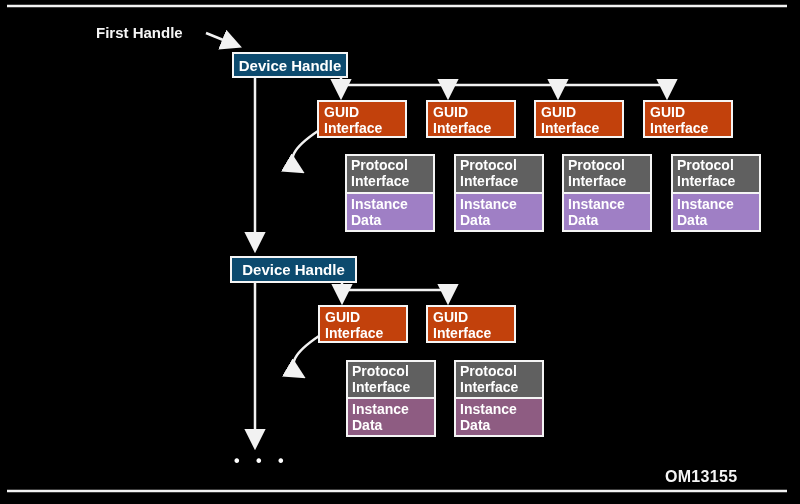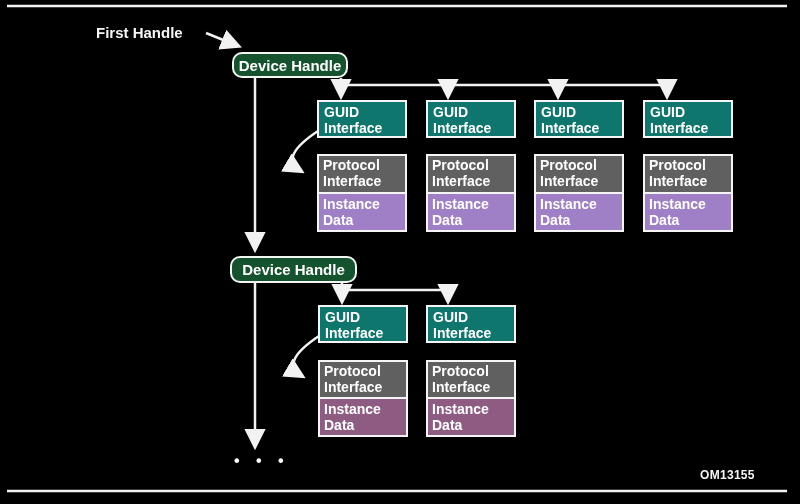--- a/index.html
+++ b/index.html
@@ -2,37 +2,37 @@
 <html><head>
 <meta charset="utf-8">
 <style>
   html,body{margin:0;padding:0;}
   body{
     width:800px;height:504px;position:relative;background:#000;
     font-family:"Liberation Sans",sans-serif;overflow:hidden;
   }
   .lbl{position:absolute;color:#f5f5f5;font-weight:bold;white-space:nowrap;}
   #first-handle{left:96px;top:24px;font-size:15px;}
-  #om-code{left:700px;top:468px;font-size:12px;letter-spacing:0.3px;}
+  #om-code{left:665px;top:468px;font-size:16px;letter-spacing:0.3px;}
   #ellipsis{left:234px;top:452px;font-size:16px;letter-spacing:6px;color:#fff;}
   .box{
     position:absolute;box-sizing:border-box;border:2px solid #f5f5f5;
     color:#fff;font-weight:bold;
   }
   .dh{
-    background:#14532d;font-size:15px;display:flex;
-    align-items:center;justify-content:center;border-radius:10px;
+    background:#0c4a6e;font-size:15px;display:flex;
+    align-items:center;justify-content:center;
   }
   #dh1{left:232px;top:52px;width:116px;height:26px;}
   #dh2{left:230px;top:256px;width:127px;height:27px;}
   .guid{
-    background:#0f766e;width:90px;height:38px;font-size:14px;line-height:16px;
+    background:#c2410c;width:90px;height:38px;font-size:14px;line-height:16px;
     padding:2px 0 0 5px;
   }
-  .stack{position:absolute;box-sizing:border-box;border:2px solid #f5f5f5;width:90px;}
+  .stack{position:absolute;box-sizing:border-box;border:2px solid #f5f5f5;width:90px;margin-left:28px;}
   .stack .proto{
     background:#606060;color:#fff;font-weight:bold;font-size:14px;line-height:16px;
     padding:1px 0 0 4px;box-sizing:border-box;
   }
   .stack .inst{
     color:#fff;font-weight:bold;font-size:14px;line-height:16px;
     padding:2px 8px 0 4px;border-top:2px solid #f5f5f5;box-sizing:border-box;
   }
   .r1 .proto{height:36px;} .r1 .inst{height:38px;}
   .r2 .proto{height:35px;} .r2 .inst{height:38px;}

